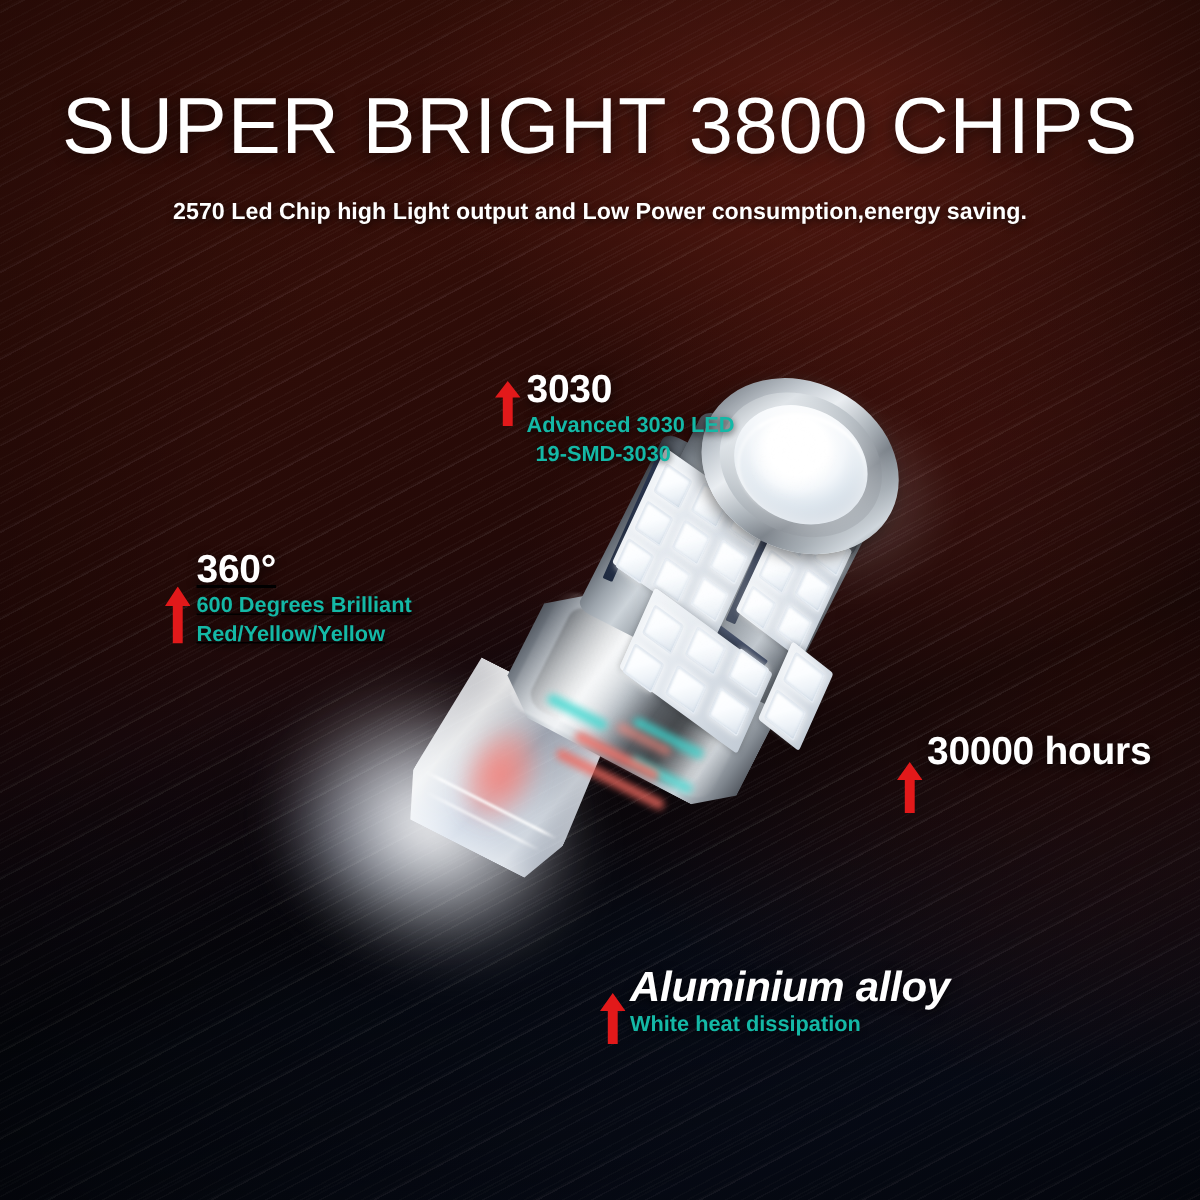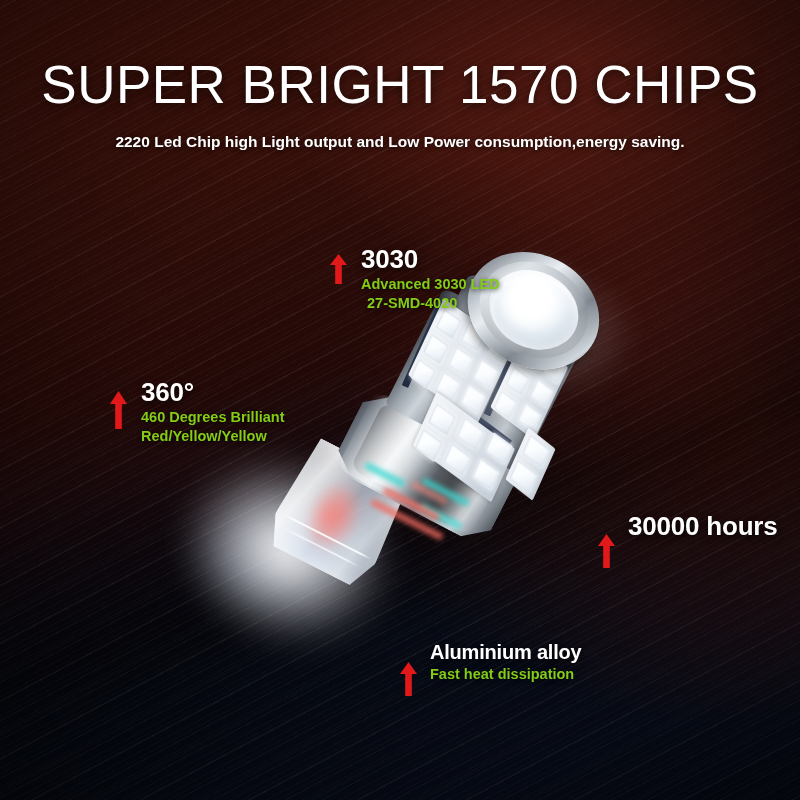--- a/index.html
+++ b/index.html
@@ -121,58 +121,58 @@
     line-height: 1.55;
     text-shadow: 0 1px 5px rgba(0,0,0,0.7);
   }
 
   
   .callout {
     position: absolute;
     z-index: 32;
     display: flex;
     align-items: flex-start;
-    gap: 13px;
+    gap: 3px;
   }
   .arrow-icon {
     flex: 0 0 auto;
     display: block;
   }
   .callout-text { line-height: 1.18; }
   .callout-title {
     font-size: 26px;
     font-weight: 700;
     color: #ffffff;
     letter-spacing: -0.2px;
     text-shadow: 0 2px 7px rgba(0,0,0,0.75);
     white-space: nowrap;
   }
   .callout-sub {
     font-size: 14.5px;
     font-weight: 700;
-    color: #84cc16;
+    color: #14b8a6;
     text-shadow: 0 1px 5px rgba(0,0,0,0.8);
     white-space: nowrap;
     line-height: 1.3;
   }
 
   #callout-3030       { left: 330px; top: 244px; }
   #callout-3030 .arrow-icon { margin-top: 10px; }
   #callout-3030 .callout-text { margin-left: 1px; }
 
   #callout-360        { left: 110px; top: 364px; }
   #callout-360 .arrow-icon { margin-top: 27px; }
-  #callout-360 .callout-text { margin-left: 1px; margin-top: 13px; }
-
-  #callout-hours      { left: 598px; top: 511px; justify-content: space-between; }
+  #callout-360 .callout-text { margin-left: 1px; margin-top: 0px; text-decoration: underline; }
+
+  #callout-hours      { left: 598px; top: 485px; justify-content: space-between; }
   #callout-hours .arrow-icon { margin-top: 23px; }
 
   #callout-alloy      { left: 400px; top: 641px; }
   #callout-alloy .arrow-icon { margin-top: 21px; }
-  #callout-alloy .callout-title { font-size: 20px; }
+  #callout-alloy .callout-title { font-size: 28px; font-style: italic; }
 
   
   #bulb {
     position: absolute;
     left: 268px;
     top: 238px;
     width: 400px;
     height: 420px;
     z-index: 20;
   }
@@ -452,23 +452,23 @@
 <div id="poster">
 
   <div class="bg-base"></div>
   <div class="bg-blue-lower"></div>
   <div class="bg-dark-band"></div>
   <div class="bg-streaks"></div>
   <div class="bg-streaks2"></div>
   <div class="bg-vignette"></div>
 
   <div class="header">
-    <div class="title">SUPER BRIGHT 1570 CHIPS</div>
+    <div class="title">SUPER BRIGHT 3800 CHIPS</div>
     <div class="subtitle">
-      <div>2220 Led Chip high Light output and Low Power consumption,energy saving.</div>
+      <div>2570 Led Chip high Light output and Low Power consumption,energy saving.</div>
     </div>
   </div>
 
   <div class="base-glow2"></div>
   <div class="base-glow"></div>
   <div class="head-bloom"></div>
 
   <div id="bulb">
     <div class="bulb-rot">
 
@@ -534,47 +534,47 @@
     </div>
   </div>
 
   <div class="callout" id="callout-3030">
     <svg class="arrow-icon" width="17" height="30" viewBox="0 0 17 30">
       <polygon points="8.5,0 17,11 11.8,11 11.8,30 5.2,30 5.2,11 0,11" fill="#e2191a"></polygon>
     </svg>
     <div class="callout-text">
       <div class="callout-title">3030</div>
       <div class="callout-sub">Advanced 3030 LED</div>
-      <div class="callout-sub" style="padding-left:6px">27-SMD-4020</div>
+      <div class="callout-sub" style="padding-left:6px">19-SMD-3030</div>
     </div>
   </div>
 
   <div class="callout" id="callout-360">
     <svg class="arrow-icon" width="17" height="38" viewBox="0 0 17 38">
       <polygon points="8.5,0 17,13 11.8,13 11.8,38 5.2,38 5.2,13 0,13" fill="#e2191a"></polygon>
     </svg>
     <div class="callout-text">
       <div class="callout-title">360°</div>
-      <div class="callout-sub">460 Degrees Brilliant</div>
+      <div class="callout-sub">600 Degrees Brilliant</div>
       <div class="callout-sub">Red/Yellow/Yellow</div>
     </div>
   </div>
 
   <div class="callout" id="callout-hours">
     <svg class="arrow-icon" width="17" height="34" viewBox="0 0 17 34">
       <polygon points="8.5,0 17,12 11.8,12 11.8,34 5.2,34 5.2,12 0,12" fill="#e2191a"></polygon>
     </svg>
     <div class="callout-text">
       <div class="callout-title">30000 hours</div>
     </div>
   </div>
 
   <div class="callout" id="callout-alloy">
     <svg class="arrow-icon" width="17" height="34" viewBox="0 0 17 34">
       <polygon points="8.5,0 17,12 11.8,12 11.8,34 5.2,34 5.2,12 0,12" fill="#e2191a"></polygon>
     </svg>
     <div class="callout-text">
       <div class="callout-title">Aluminium alloy</div>
-      <div class="callout-sub">Fast heat dissipation</div>
+      <div class="callout-sub">White heat dissipation</div>
     </div>
   </div>
 
 </div>
 
 </body></html>

